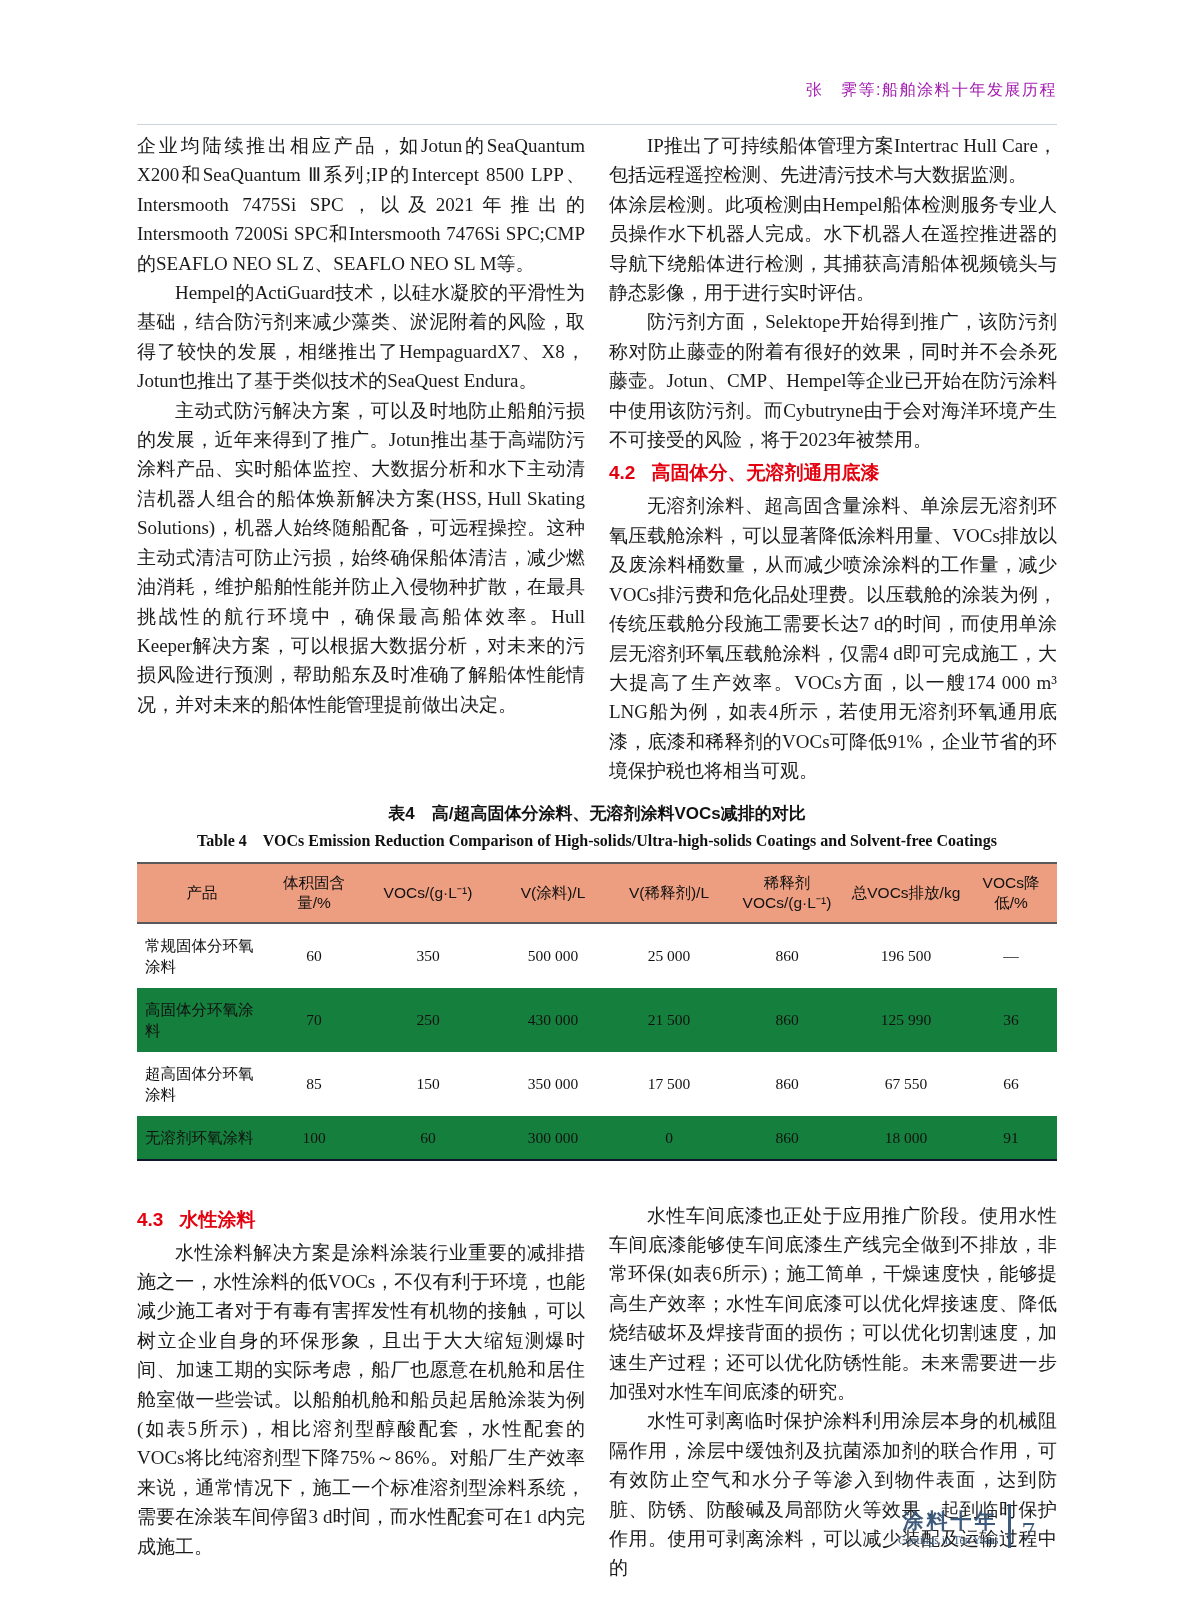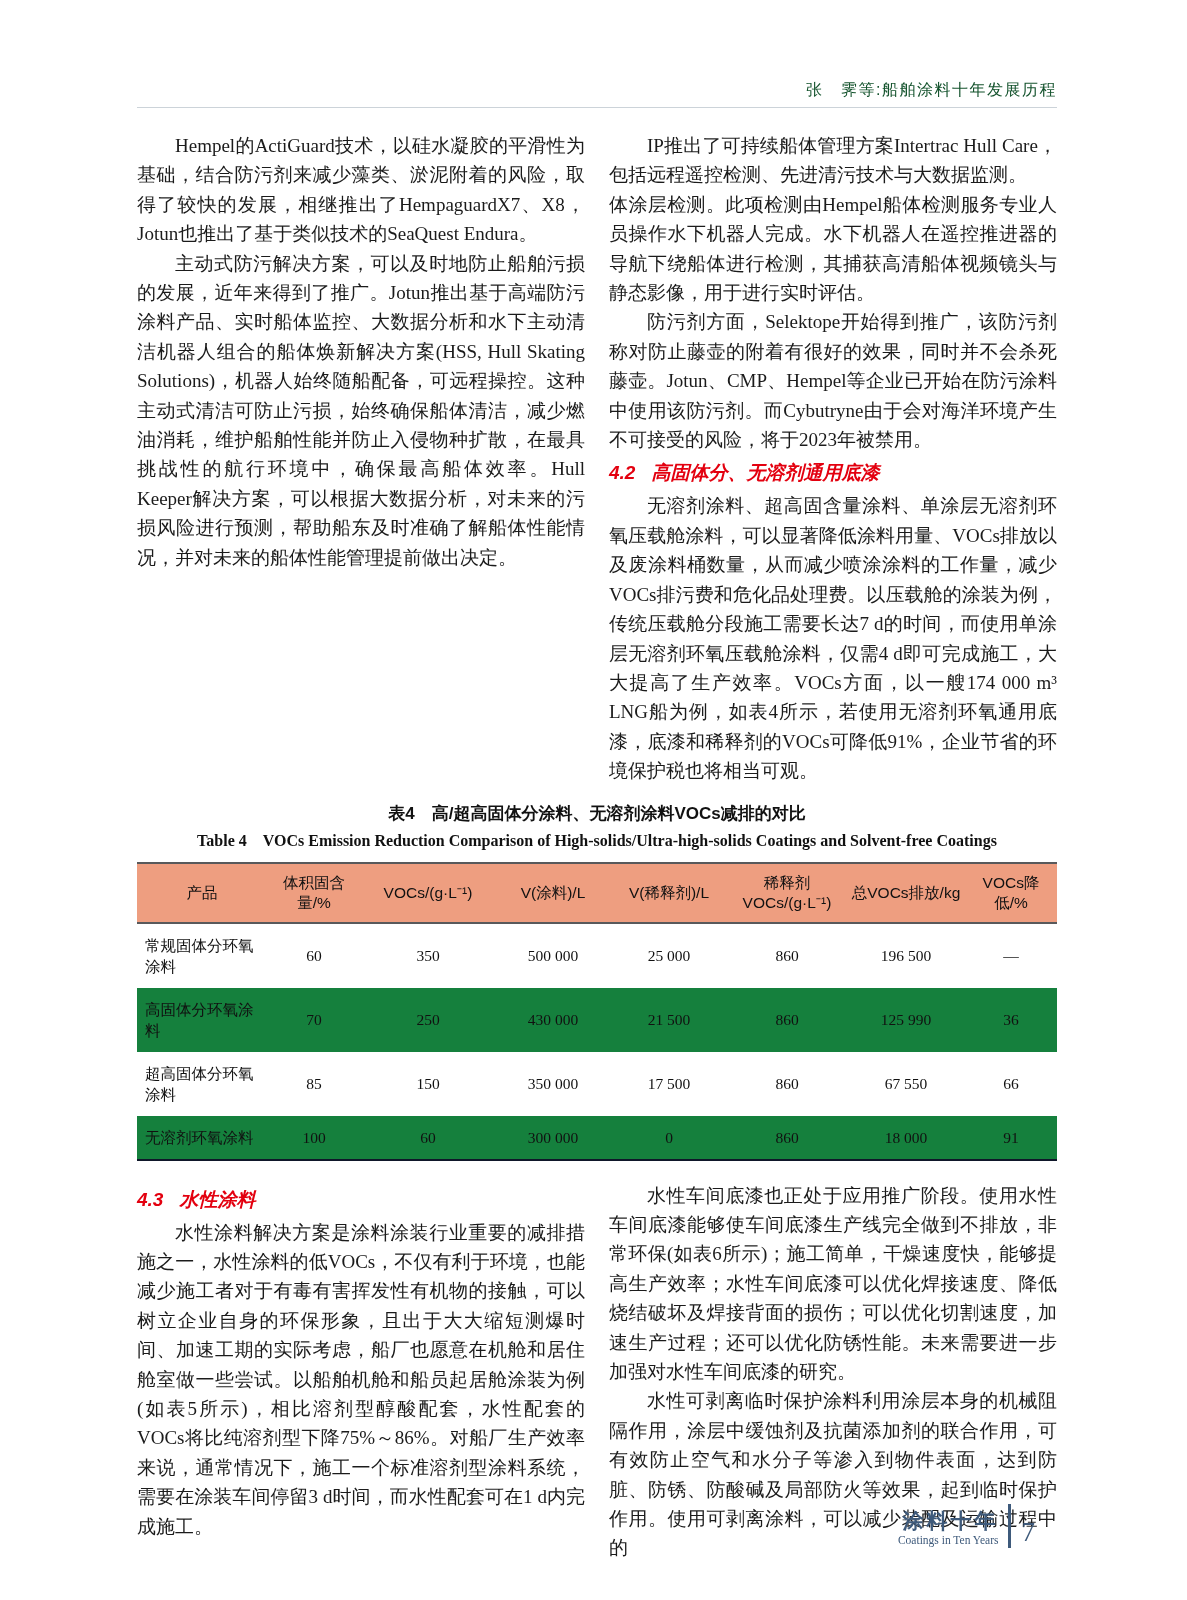--- a/index.html
+++ b/index.html
@@ -4,32 +4,32 @@
 <style>
   html,body { margin:0; padding:0; background:#ffffff; }
   .page {
     position:relative; width:1187px; height:1600px; background:#ffffff;
     font-family:"Liberation Serif", serif; color:#1b1b1b; overflow:hidden;
   }
   
   .running-head {
     position:absolute; top:80px; left:137px; width:920px;
     text-align:right; font-family:"Liberation Sans", sans-serif;
-    font-size:16px; letter-spacing:1.5px; color:#14532d;
-    padding-bottom:6px; border-bottom:1px solid #ccd3d9;
+    font-size:16px; letter-spacing:1.5px; color:#a21caf;
+    padding-bottom:23px; border-bottom:1px solid #ccd3d9;
   }
   
   .content { position:absolute; top:131px; left:137px; width:920px; }
   .cols { display:flex; gap:24px; align-items:flex-start; }
   .col { width:448px; }
   .body-p { margin:0; font-size:19px; line-height:29.4px; text-align:justify; }
   .indent { text-indent:2em; }
   .section-h {
     font-family:"Liberation Sans", sans-serif; font-weight:bold;
-    font-size:19px; color:#e3000f; margin:4px 0 4px 0; line-height:29px;font-style:italic;
+    font-size:19px; color:#e3000f; margin:4px 0 4px 0; line-height:29px;
   }
   .section-h .sec-num { margin-right:16px; }
   
   .table-block { margin-top:16px; }
   .tbl-title-zh {
     text-align:center; font-family:"Liberation Sans", sans-serif;
     font-weight:bold; font-size:17px; margin:0; color:#111;
   }
   .tbl-title-en {
     text-align:center; font-family:"Liberation Serif", serif;
@@ -45,21 +45,21 @@
     padding:9px 4px; border-bottom:2px solid #58595b; text-align:center;
   }
   table.vocs td {
     font-size:15.5px; line-height:21px; text-align:center; padding:11px 4px; color:#111;
   }
   table.vocs td.product {
     text-align:left; font-family:Liberation Serif, serif; padding-left:8px; width:118px;
   }
   table.vocs th.product-h { width:118px; }
   tr.alt { background:#15803d; }
-  .cols2 { margin-top:20px; }
+  .cols2 { margin-top:40px; }
   
   .footer {
     position:absolute; right:152px; bottom:52px;
     display:flex; align-items:flex-end; color:#3e5a7b;
   }
   .footer .f-text { text-align:right; }
   .footer .f-zh {
     font-family:"Liberation Sans", sans-serif; font-weight:bold;
     font-size:21px; letter-spacing:3px; line-height:24px;
   }
@@ -71,20 +71,21 @@
 <body>
 
 <div class="page">
 
   <div class="running-head">张　霁等:船舶涂料十年发展历程</div>
 
   <div class="content">
 
     <div class="cols">
       <div class="col">
+        <p class="body-p">企业均陆续推出相应产品，如Jotun的SeaQuantum X200和SeaQuantum Ⅲ系列;IP的Intercept 8500 LPP、Intersmooth 7475Si SPC，以及2021年推出的Intersmooth 7200Si SPC和Intersmooth 7476Si SPC;CMP的SEAFLO NEO SL Z、SEAFLO NEO SL M等。</p>
         <p class="body-p indent">Hempel的ActiGuard技术，以硅水凝胶的平滑性为基础，结合防污剂来减少藻类、淤泥附着的风险，取得了较快的发展，相继推出了HempaguardX7、X8，Jotun也推出了基于类似技术的SeaQuest Endura。</p>
         <p class="body-p indent">主动式防污解决方案，可以及时地防止船舶污损的发展，近年来得到了推广。Jotun推出基于高端防污涂料产品、实时船体监控、大数据分析和水下主动清洁机器人组合的船体焕新解决方案(HSS, Hull Skating Solutions)，机器人始终随船配备，可远程操控。这种主动式清洁可防止污损，始终确保船体清洁，减少燃油消耗，维护船舶性能并防止入侵物种扩散，在最具挑战性的航行环境中，确保最高船体效率。Hull Keeper解决方案，可以根据大数据分析，对未来的污损风险进行预测，帮助船东及时准确了解船体性能情况，并对未来的船体性能管理提前做出决定。</p>
       </div>
       <div class="col">
         <p class="body-p indent">IP推出了可持续船体管理方案Intertrac Hull Care，包括远程遥控检测、先进清污技术与大数据监测。</p>
         <p class="body-p">体涂层检测。此项检测由Hempel船体检测服务专业人员操作水下机器人完成。水下机器人在遥控推进器的导航下绕船体进行检测，其捕获高清船体视频镜头与静态影像，用于进行实时评估。</p>
         <p class="body-p indent">防污剂方面，Selektope开始得到推广，该防污剂称对防止藤壶的附着有很好的效果，同时并不会杀死藤壶。Jotun、CMP、Hempel等企业已开始在防污涂料中使用该防污剂。而Cybutryne由于会对海洋环境产生不可接受的风险，将于2023年被禁用。</p>
         <h3 class="section-h"><span class="sec-num">4.2</span><span>高固体分、无溶剂通用底漆</span></h3>
         <p class="body-p indent">无溶剂涂料、超高固含量涂料、单涂层无溶剂环氧压载舱涂料，可以显著降低涂料用量、VOCs排放以及废涂料桶数量，从而减少喷涂涂料的工作量，减少VOCs排污费和危化品处理费。以压载舱的涂装为例，传统压载舱分段施工需要长达7 d的时间，而使用单涂层无溶剂环氧压载舱涂料，仅需4 d即可完成施工，大大提高了生产效率。VOCs方面，以一艘174 000 m³ LNG船为例，如表4所示，若使用无溶剂环氧通用底漆，底漆和稀释剂的VOCs可降低91%，企业节省的环境保护税也将相当可观。</p>
       </div>

